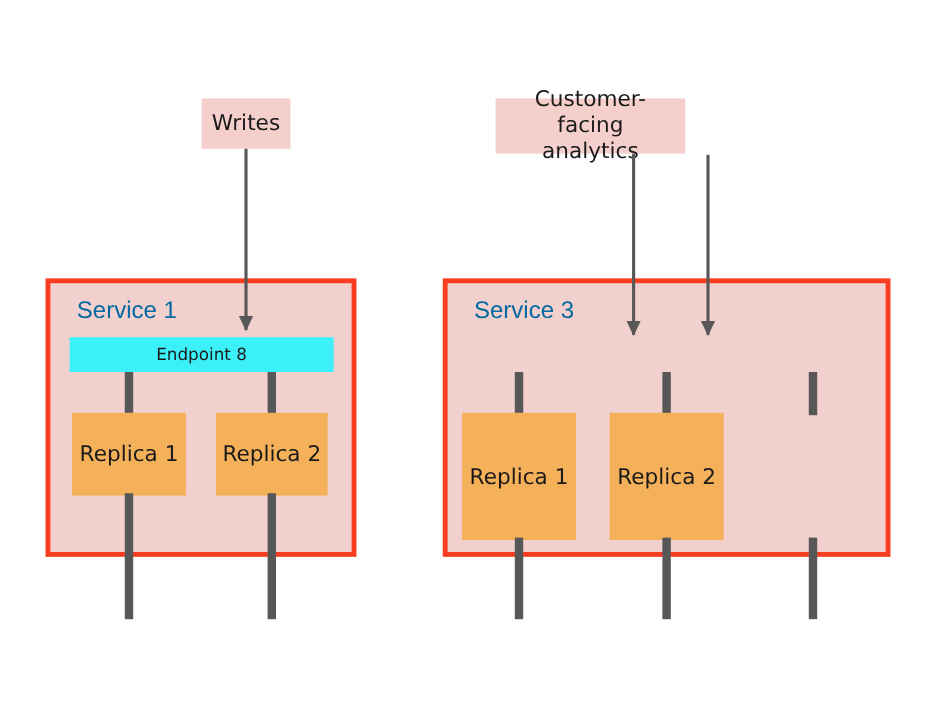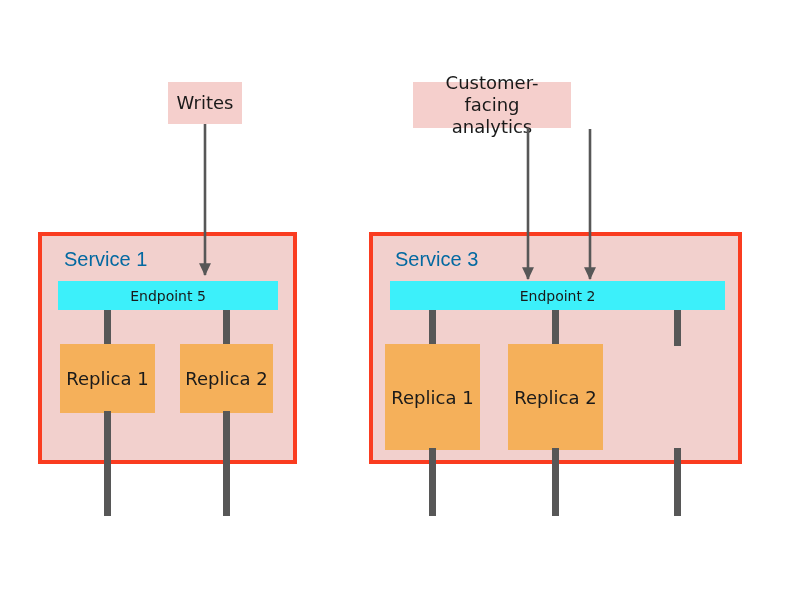--- a/index.html
+++ b/index.html
@@ -166,36 +166,35 @@
 
   <div class="chip chip-writes">Writes</div>
 
   <div class="chip chip-analytics">Customer-facing analytics</div>
 
 
   <div class="service-box service-1">
     <div class="service-title">Service 1</div>
   </div>
 
-  <div class="endpoint endpoint-1">Endpoint 5</div>
+  <div class="endpoint endpoint-1">Endpoint 8</div>
 
   <div class="conn c-s1-a-top"></div>
   <div class="conn c-s1-b-top"></div>
 
   <div class="replica s1-r1">Replica 1</div>
   <div class="replica s1-r2">Replica 2</div>
 
   <div class="conn c-s1-a-bot"></div>
   <div class="conn c-s1-b-bot"></div>
 
   <div class="service-box service-2">
     <div class="service-title">Service 3</div>
   </div>
 
-  <div class="endpoint endpoint-2">Endpoint 2</div>
 
   <div class="conn c-s2-a-top"></div>
   <div class="conn c-s2-b-top"></div>
   <div class="conn c-s2-c-top"></div>
 
   <div class="replica s2-r1">Replica 1</div>
   <div class="replica s2-r2">Replica 2</div>
 
   <div class="conn c-s2-a-bot"></div>
   <div class="conn c-s2-b-bot"></div>

